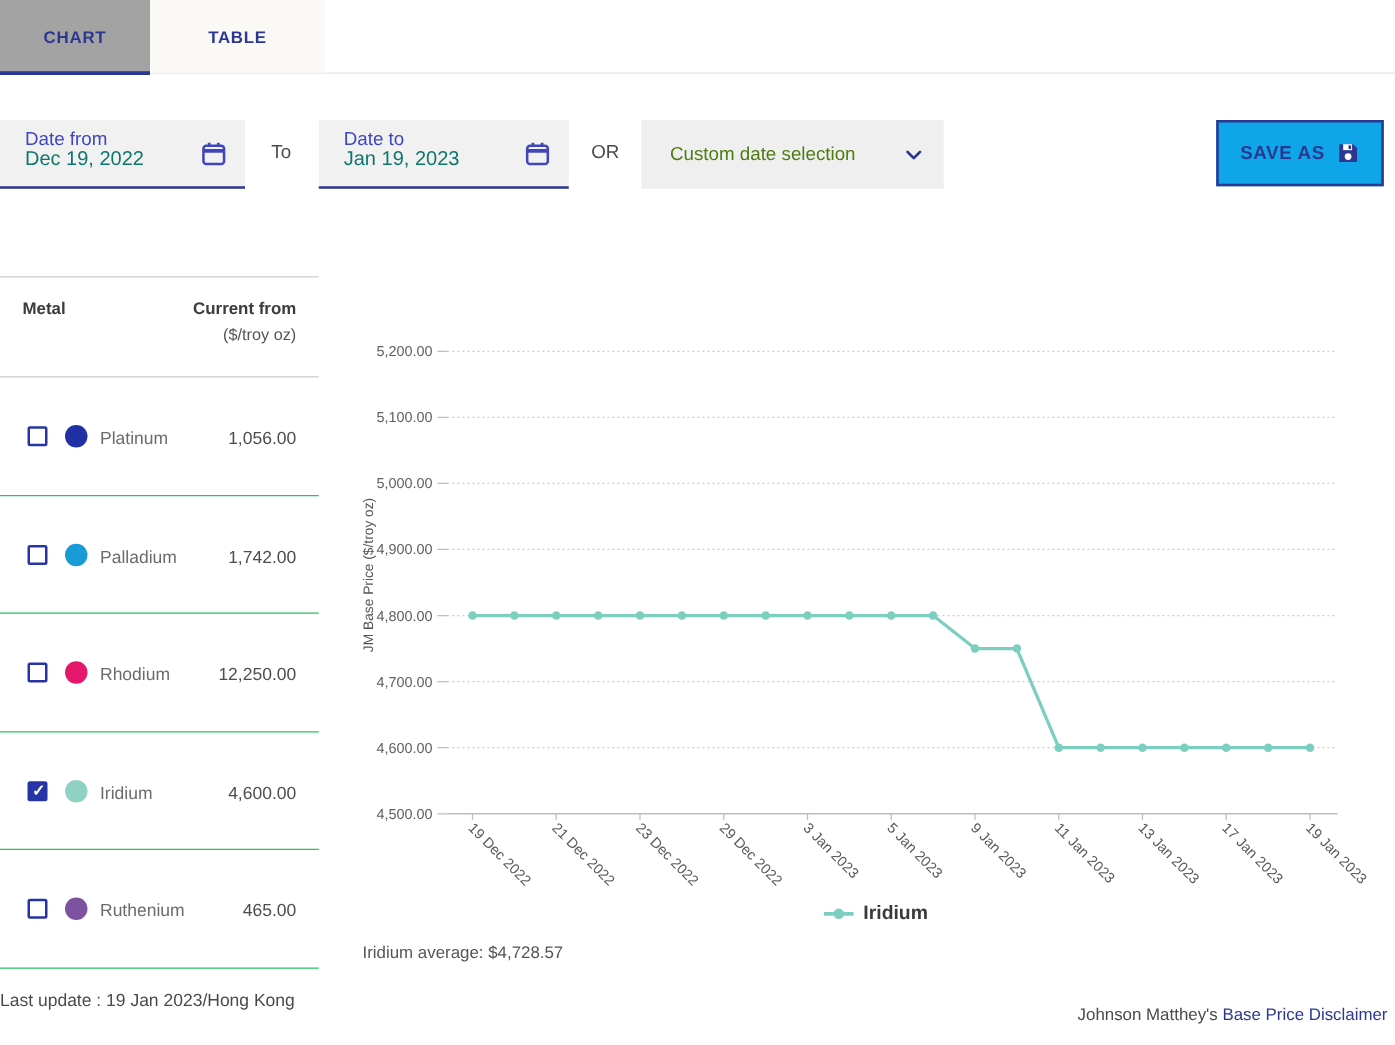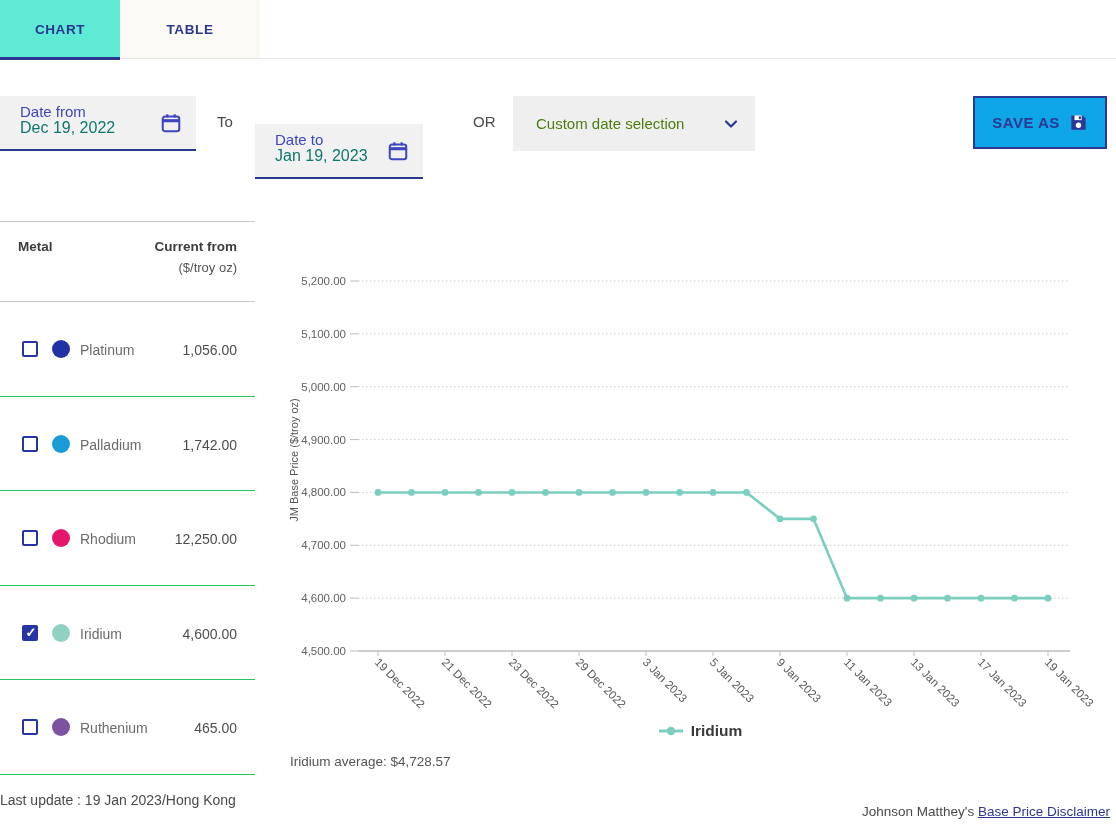--- a/index.html
+++ b/index.html
@@ -5,21 +5,21 @@
   * { margin:0; padding:0; box-sizing:border-box; }
   html,body { background:#fff; }
   body {
     width:1116px; height:836px; position:relative; overflow:hidden;
     font-family:"Liberation Sans", sans-serif; color:#3d3d3d;
   }
   
   .tabbar { position:absolute; left:0; top:0; width:1116px; height:59px; border-bottom:1px solid #e6e6e6; }
   .tab { position:absolute; top:0; height:58px; display:flex; align-items:center; justify-content:center;
          font-size:13.5px; font-weight:bold; letter-spacing:0.6px; color:#2b3791; cursor:pointer; }
-  .tab-chart { left:0; width:120px; background:#5eead4; }
+  .tab-chart { left:0; width:120px; background:#a3a3a3; }
   .tab-chart::after { content:""; position:absolute; left:0; bottom:-2px; width:100%; height:3px; background:#2b3791; }
   .tab-table { left:120px; width:140px; background:#faf9f6; }
   
   .datefield { position:absolute; top:96px; height:55px; background:#f1f1f1; border-bottom:2px solid #2b3791; }
   .df-label { position:absolute; left:20px; top:7px; font-size:15px; color:#3f46bd; }
   .df-value { position:absolute; left:20px; top:23px; font-size:16px; color:#0f766e; }
   .df-cal   { position:absolute; right:14px; top:16px; width:22px; height:22px; cursor:pointer; }
   .joinword { position:absolute; top:113px; font-size:15px; color:#4a4a4a; }
   .dropdown { position:absolute; left:513px; top:96px; width:242px; height:55px; background:#efefef;
               display:flex; align-items:center; cursor:pointer; }
@@ -44,21 +44,21 @@
   .m-name { position:absolute; left:80px; top:40px; font-size:14px; color:#6b6b6b; }
   .m-price { position:absolute; right:18px; top:40px; font-size:14px; color:#4d4d4d;margin-left:41px; }
   
   .chartwrap { position:absolute; left:285px; top:260px; width:831px; height:520px; }
   .legend { position:absolute; left:0; top:462px; width:100%; display:flex; align-items:center; justify-content:center; gap:8px; }
   .legend-label { font-size:15.5px; font-weight:bold; color:#3a3a3a; cursor:pointer; }
   .avg { position:absolute; left:5px; top:494px; font-size:13.5px; color:#555; }
   
   .lastupdate { position:absolute; left:0px; top:792px; font-size:14px; color:#4a4a4a; }
   .disclaimer { position:absolute; right:6px; top:804px; font-size:13.5px; color:#4a4a4a; }
-  .disclaimer a { color:#2b3791; text-decoration:underline; cursor:pointer; }
+  .disclaimer a { color:#2b3791; cursor:pointer; }
 </style>
 </head>
 <body>
 
 <div class="tabbar">
   <div class="tab tab-chart">CHART</div>
   <div class="tab tab-table">TABLE</div>
 </div>
 
 <div class="datefield" style="left:0; width:196px;">
@@ -67,21 +67,21 @@
   <svg class="df-cal" viewBox="0 0 24 24">
     <rect x="3" y="5" width="18" height="16" rx="2.5" fill="none" stroke="#3f46bd" stroke-width="2.2"></rect>
     <line x1="3" y1="9.5" x2="21" y2="9.5" stroke="#3f46bd" stroke-width="3.4"></line>
     <line x1="8" y1="2.5" x2="8" y2="6" stroke="#3f46bd" stroke-width="2.4"></line>
     <line x1="16" y1="2.5" x2="16" y2="6" stroke="#3f46bd" stroke-width="2.4"></line>
   </svg>
 </div>
 
 <div class="joinword" style="left:217px;">To</div>
 
-<div class="datefield" style="left:255px; width:168px;margin-top:28px;">
+<div class="datefield" style="left:255px; width:200px;">
   <div class="df-label">Date to</div>
   <div class="df-value">Jan 19, 2023</div>
   <svg class="df-cal" viewBox="0 0 24 24">
     <rect x="3" y="5" width="18" height="16" rx="2.5" fill="none" stroke="#3f46bd" stroke-width="2.2"></rect>
     <line x1="3" y1="9.5" x2="21" y2="9.5" stroke="#3f46bd" stroke-width="3.4"></line>
     <line x1="8" y1="2.5" x2="8" y2="6" stroke="#3f46bd" stroke-width="2.4"></line>
     <line x1="16" y1="2.5" x2="16" y2="6" stroke="#3f46bd" stroke-width="2.4"></line>
   </svg>
 </div>
 

